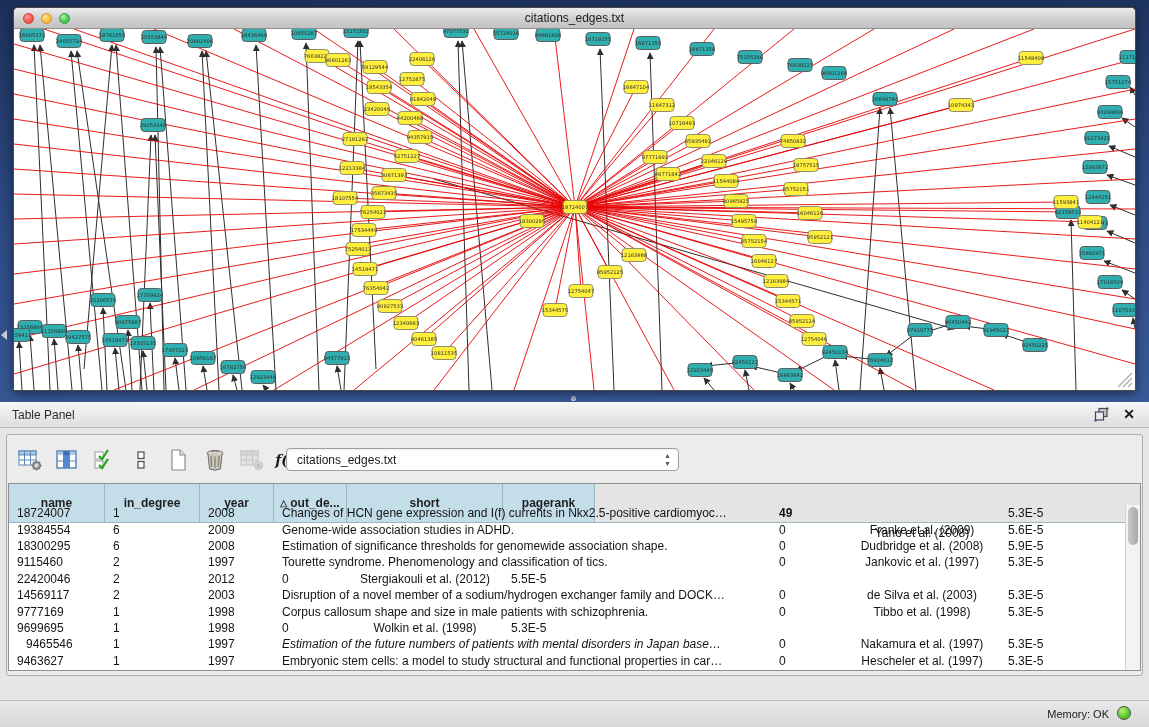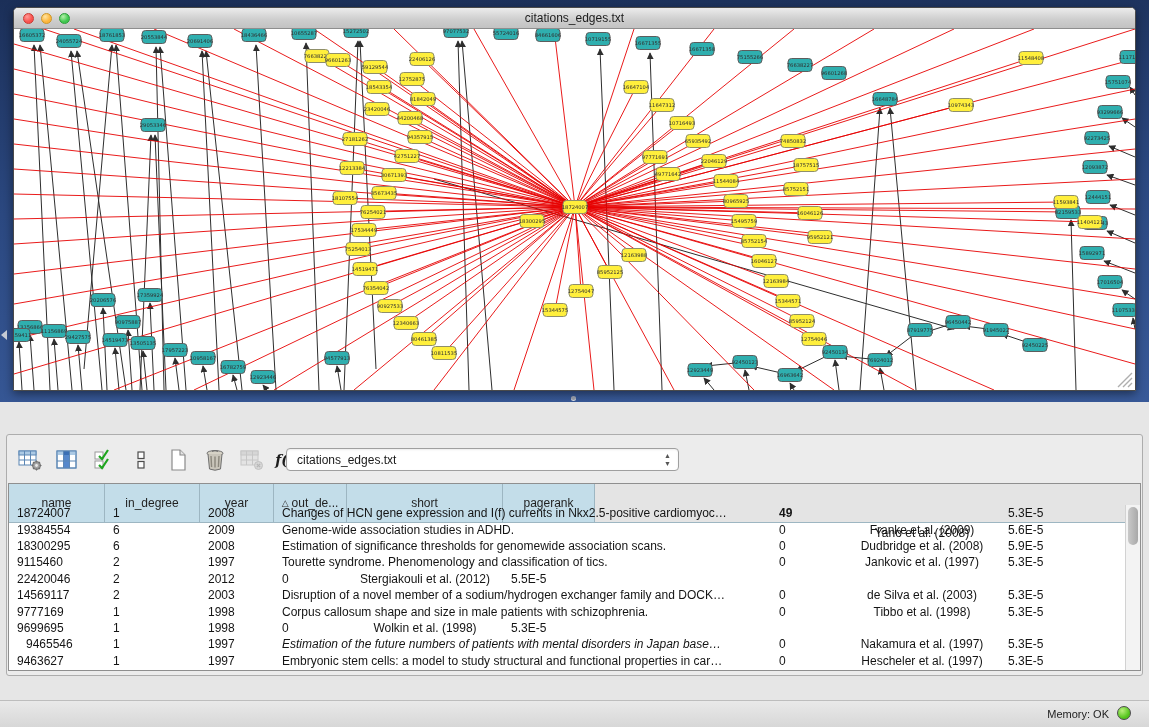--- a/index.html
+++ b/index.html
@@ -45,21 +45,21 @@
   .tbtn { width:26px; height:26px; display:flex; align-items:center; justify-content:center; }
   .tbtn.dis { opacity:.45; }
   .fx { font-family:"DejaVu Serif", serif; font-style:italic; font-weight:bold; font-size:14px; color:#1d1d1d; }
   .combo { position:absolute; left:279px; top:13px; width:393px; height:23px; background:#fff;
     border:1px solid #9f9f9f; border-radius:4px; font-size:12px; color:#1a1a1a;
     display:flex; align-items:center; padding-left:10px; box-shadow:inset 0 1px 2px rgba(0,0,0,.08); }
   .combo .arrows { position:absolute; right:7px; top:3px; font-size:7px; line-height:8px; color:#555; text-align:center; }
 
   .twrap { position:absolute; left:1px; top:48px; width:1133px; height:188px;
     border:1px solid #8f8f8f; background:#fff; overflow:hidden; }
-  .thead { display:flex; height:39px; border-bottom:1px solid #9db6c2; }
+  .thead { display:flex; height:39px; border-bottom:1px solid #9db6c2;font-weight:bold; }
   .th { background:#c3dde9; border-right:1px solid #9db6c2; font-size:12px; color:#1f1f1f;
     display:flex; align-items:center; justify-content:center; overflow:hidden; white-space:nowrap; }
   .th .sort { font-size:9px; margin-right:3px; color:#333; }
   .th.fill { background:#e4e4e4; border-right:none; flex:1; }
   .tbody { position:absolute; left:0; top:21px; right:15px; bottom:0; overflow:hidden; }
   .tr { display:flex; height:16.4px; align-items:center; }
   .td { font-size:12px; color:#141414; white-space:nowrap; overflow:hidden; padding-left:8px; }
   .td.c { text-align:center; padding-left:0; }
   .vsb { position:absolute; right:0; top:21px; width:15px; bottom:0;
     background:#f3f3f3; border-left:1px solid #d2d2d2; }
@@ -711,20 +711,36 @@
       <svg width="20" height="20" style="position:absolute;right:1px;bottom:1px">
         <path d="M4 18 L18 4 M9 18 L18 9 M14 18 L18 14" stroke="#aeaeae" stroke-width="1.4" fill="none"></path>
       </svg>
     </div>
   </div>
 
   <div class="collapse-arrow"></div>
   <div class="divider-dot"></div>
 
   <div class="tpanel">
+    <div class="tpanel-head">
+      <span class="pt">Table Panel</span>
+      <div class="head-icons">
+        <span class="hbtn">
+          <svg width="15" height="15" viewBox="0 0 15 15">
+            <rect x="5" y="1.5" width="8" height="8" fill="#cfc9ae" stroke="#3c4a6b" stroke-width="1.2"></rect>
+            <rect x="1.5" y="5" width="8" height="8" fill="#e9e9e9" stroke="#3c4a6b" stroke-width="1.2"></rect>
+            <rect x="0.5" y="12.5" width="2" height="2" fill="#3c4a6b"></rect>
+            <rect x="12.5" y="0.5" width="2" height="2" fill="#3c4a6b"></rect>
+          </svg>
+        </span>
+        <span class="hbtn">
+            <span class="xglyph">✕</span>
+          </span>
+      </div>
+    </div>
 
     <div class="group">
       <div class="toolrow">
         <span class="tbtn">
           <svg width="24" height="22" viewBox="0 0 24 22">
             <rect x="1" y="2" width="17" height="14" fill="#fff" stroke="#5b86b4"></rect>
             <rect x="1" y="2" width="17" height="4" fill="#abc9e4" stroke="#5b86b4"></rect>
             <line x1="6.5" y1="2" x2="6.5" y2="16" stroke="#5b86b4"></line>
               <line x1="12.5" y1="2" x2="12.5" y2="16" stroke="#5b86b4"></line>
             <line x1="1" y1="11" x2="18" y2="11" stroke="#5b86b4"></line>
@@ -819,21 +835,21 @@
               <div class="td" style="width: 74px;">2009</div>
               <div class="td" style="width: 497px;">Genome-wide association studies in ADHD.</div>
               <div class="td" style="width: 73px;">0</div>
               <div class="td c" style="width: 156px;">Franke et al. (2009)</div>
               <div class="td" style="width: 92px;">5.6E-5</div>
             </div>
             <div class="tr">
               <div class="td" style="width: 96px;">18300295</div>
               <div class="td" style="width: 95px;">6</div>
               <div class="td" style="width: 74px;">2008</div>
-              <div class="td" style="width: 497px;">Estimation of significance thresholds for genomewide association scans.</div>
+              <div class="td" style="width: 497px;">Estimation of significance thresholds for genomewide association shape.</div>
               <div class="td" style="width: 73px;">0</div>
               <div class="td c" style="width: 156px;">Dudbridge et al. (2008)</div>
               <div class="td" style="width: 92px;">5.9E-5</div>
             </div>
             <div class="tr">
               <div class="td" style="width: 96px;">9115460</div>
               <div class="td" style="width: 95px;">2</div>
               <div class="td" style="width: 74px;">1997</div>
               <div class="td" style="width: 497px;">Tourette syndrome. Phenomenology and classification of tics.</div>
               <div class="td" style="width: 73px;">0</div>

